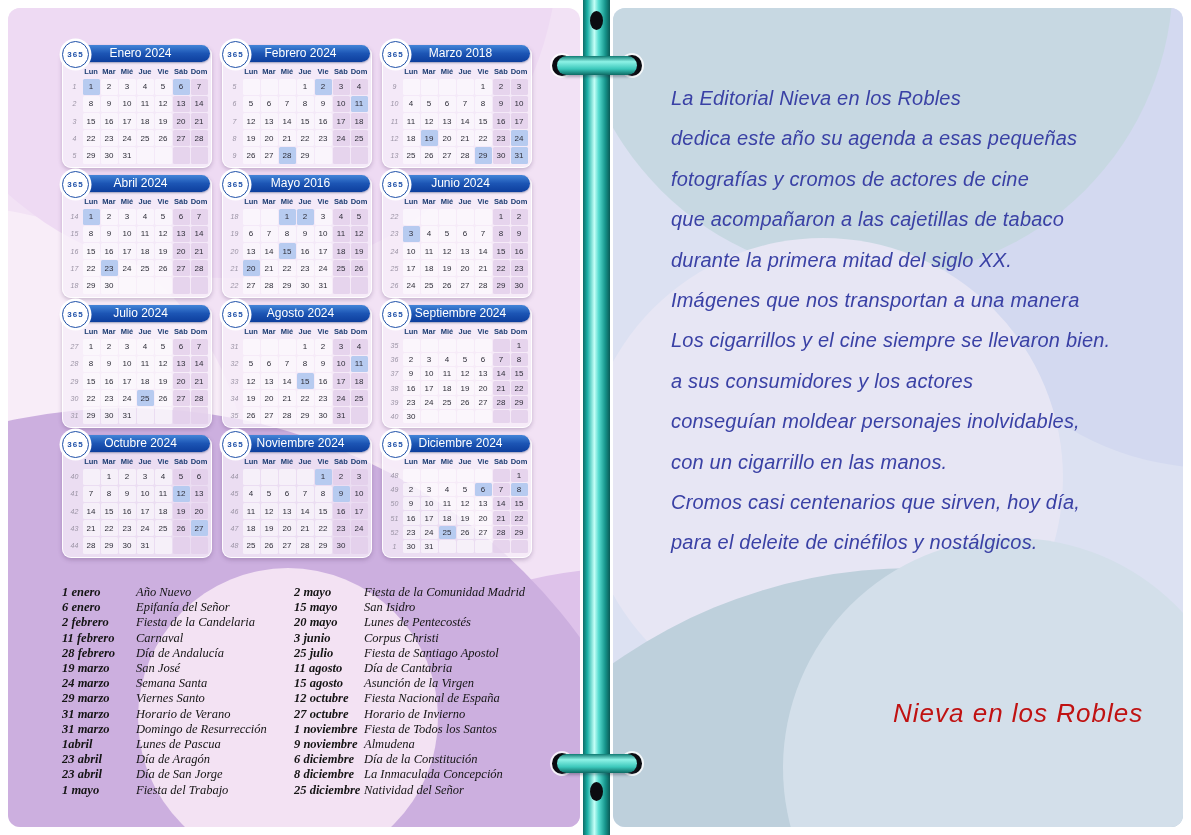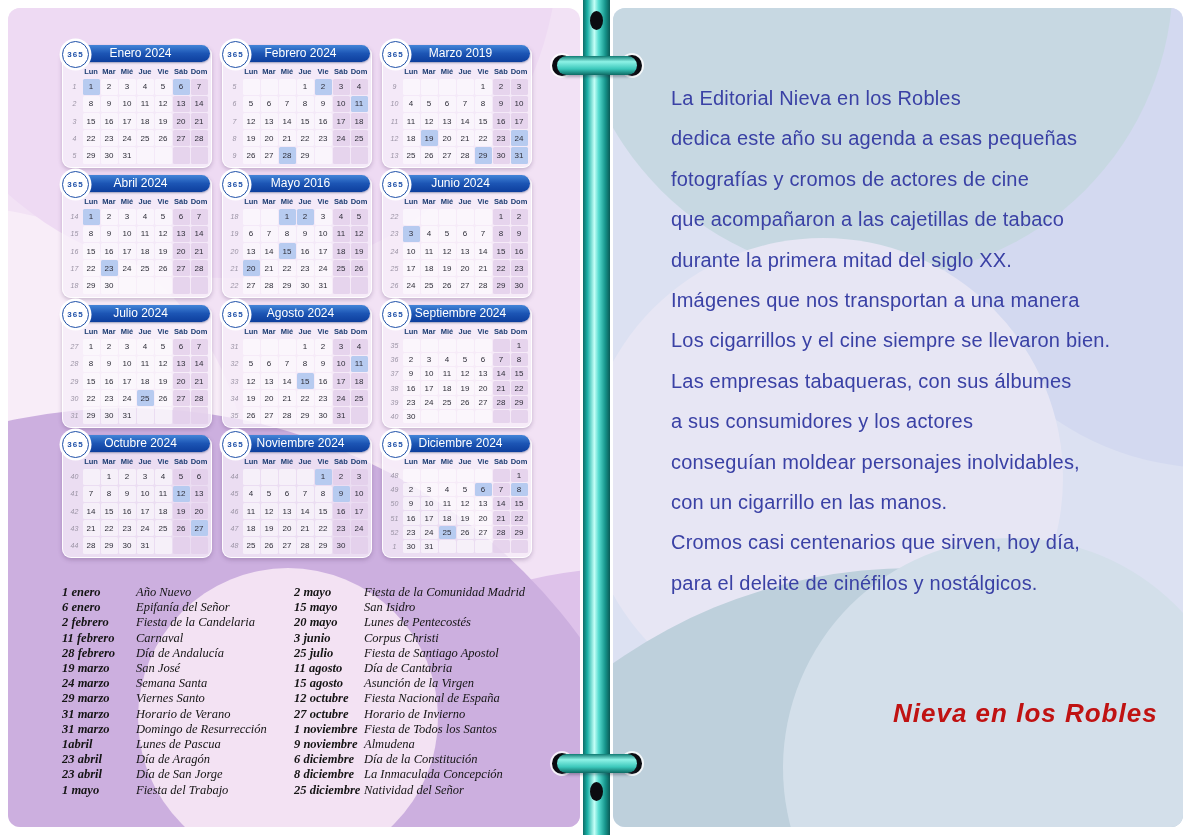--- a/index.html
+++ b/index.html
@@ -66,25 +66,25 @@
   .cb-top{top:54px;} .cb-bottom{top:752px;}
   .cb-hole{position:absolute;top:1px;width:20px;height:21px;background:#0b0b10;border-radius:50%;
            box-shadow:0 0 0 2px rgba(255,255,255,0.8);}
   .cb-hole.left{left:0;} .cb-hole.right{right:0;}
   .cb-bar{position:absolute;left:5px;right:5px;top:2px;height:19px;border-radius:10px;
           background:linear-gradient(180deg,#0f7a72 0%,#8df2e6 30%,#3cc8bb 68%,#0c6a63 100%);
           box-shadow:0 2px 3px rgba(40,40,60,0.35);}
 
   
   .intro{position:absolute;left:58px;top:70px;width:505px;z-index:2;
-         font-family:"Liberation Sans",sans-serif;
+         font-family:"Liberation Sans",sans-serif;font-style:italic;
          font-size:20px;color:#3a41a5;letter-spacing:0.2px;}
   .iline{height:40.4px;line-height:40.4px;white-space:nowrap;}
   .signature{position:absolute;left:280px;top:690px;z-index:2;color:#c01212;
-             font-family:"Liberation Sans",sans-serif;font-style:italic;font-weight:bold;
+             font-family:"Liberation Sans",sans-serif;font-style:italic;font-weight:normal;
              font-size:26px;letter-spacing:1px;white-space:nowrap;}
 </style>
 </head>
 <body>
 
 <div class="spread">
 
   <section class="page page-left">
     <div class="bgc lc1"></div>
     <div class="bgc lc2"></div>
@@ -220,21 +220,21 @@
               <span class="cell hl">28</span>
               <span class="cell">29</span>
               <span class="cell"></span>
               <span class="cell we"></span>
               <span class="cell we"></span>
             </div>
           </div>
         </div>
         <div class="month">
           <div class="badge">365</div>
-          <div class="m-header">Marzo 2019</div>
+          <div class="m-header">Marzo 2018</div>
           <div class="m-body">
             <div class="m-row wd-row">
               <span class="wnum"></span>
               <span class="wd">Lun</span>
               <span class="wd">Mar</span>
               <span class="wd">Mié</span>
               <span class="wd">Jue</span>
               <span class="wd">Vie</span>
               <span class="wd">Sáb</span>
               <span class="wd">Dom</span>
@@ -973,21 +973,20 @@
     <div class="bgc rc4"></div>
     <div class="bgc rc5"></div>
     <div class="intro" id="intro-lines">
         <div class="iline">La Editorial Nieva en los Robles</div>
         <div class="iline">dedica este año su agenda a esas pequeñas</div>
         <div class="iline">fotografías y cromos de actores de cine</div>
         <div class="iline">que acompañaron a las cajetillas de tabaco</div>
         <div class="iline">durante la primera mitad del siglo XX.</div>
         <div class="iline">Imágenes que nos transportan a una manera</div>
         <div class="iline">Los cigarrillos y el cine siempre se llevaron bien.</div>
-        <div class="iline">Las empresas tabaqueras, con sus álbumes</div>
         <div class="iline">a sus consumidores y los actores</div>
         <div class="iline">conseguían moldear personajes inolvidables,</div>
         <div class="iline">con un cigarrillo en las manos.</div>
         <div class="iline">Cromos casi centenarios que sirven, hoy día,</div>
         <div class="iline">para el deleite de cinéfilos y nostálgicos.</div>
       </div>
     <div class="signature">Nieva en los Robles</div>
   </section>
 
   <div class="spine">

